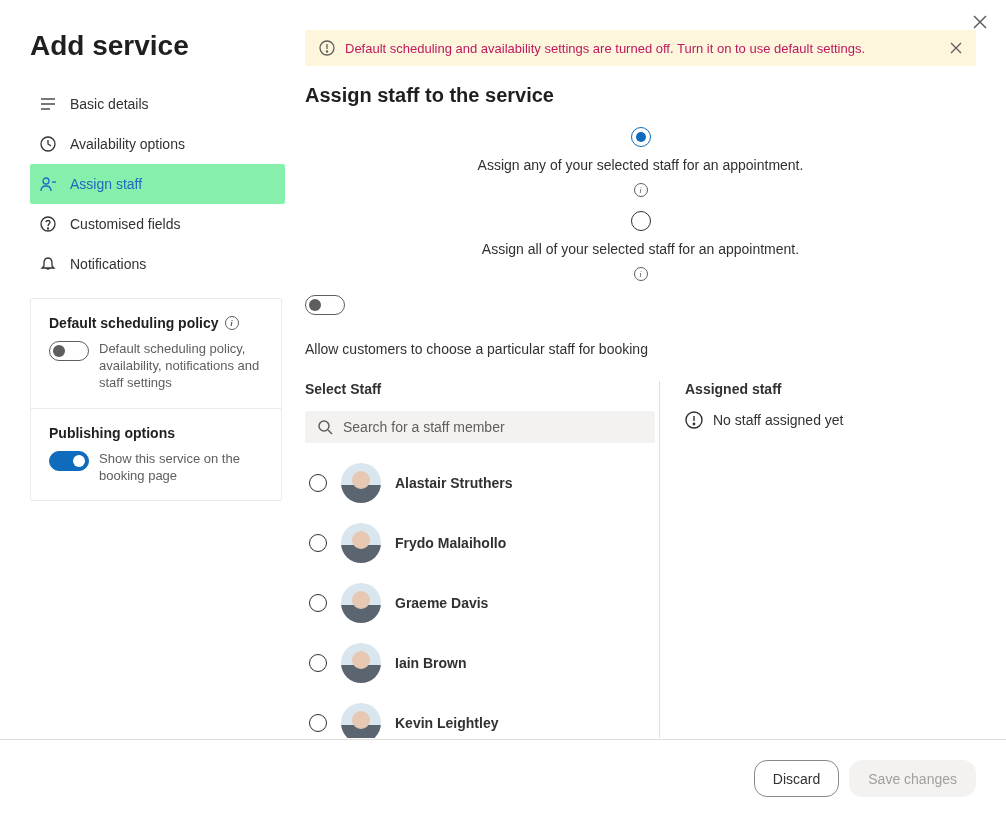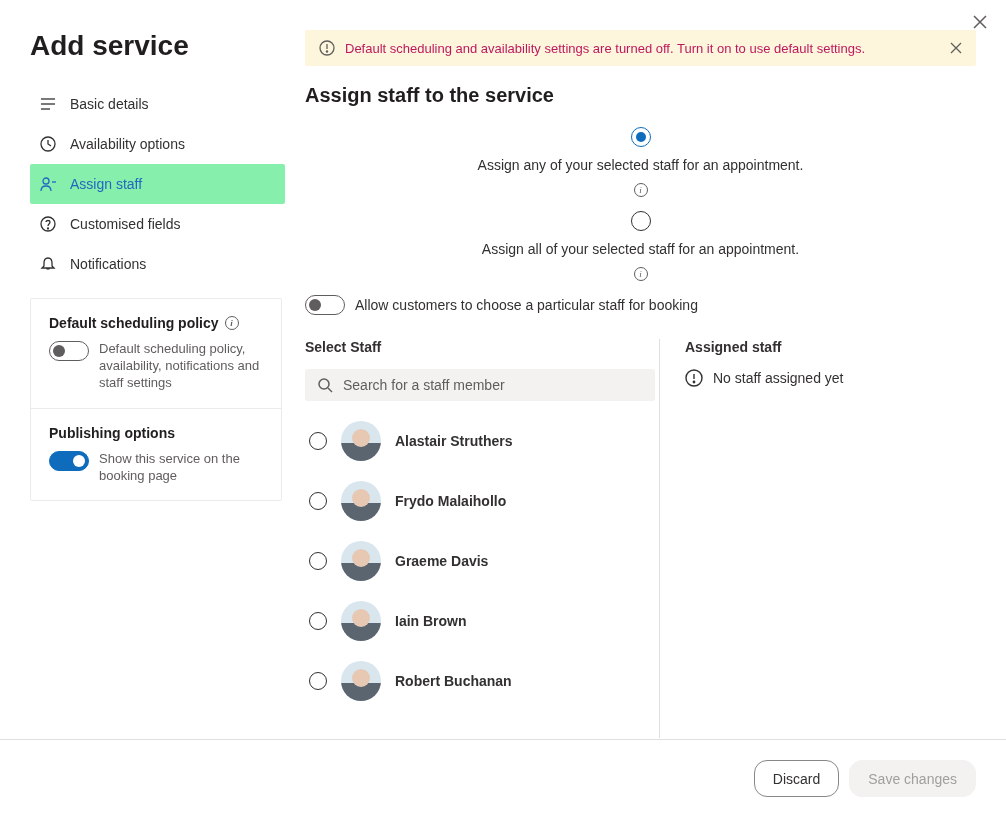--- a/index.html
+++ b/index.html
@@ -171,24 +171,25 @@
     height: 10px;
     background: #0f6cbd;
     border-radius: 50%;
     top: 4px;
     left: 4px;
   }
   .radio-label { font-size: 14px; color: #323130; }
 
   .toggle-line {
     display: flex;
-    align-items: center;
-    gap: 10px;
+    align-items: flex-start;
+    gap: 26px;
     margin-top: 10px;
     margin-bottom: 24px;
+    flex-direction: column;
   }
 
   .columns {
     display: flex;
     gap: 0;
   }
   .col-left {
     width: 355px;
     padding-right: 4px;
     border-right: 1px solid #e1dfdd;
@@ -458,20 +459,25 @@
               <span class="staff-name">Graeme Davis</span>
             </div>
             <div class="staff-item">
               <span class="staff-check"></span>
               <span class="avatar"></span>
               <span class="staff-name">Iain Brown</span>
             </div>
             <div class="staff-item">
               <span class="staff-check"></span>
               <span class="avatar"></span>
+              <span class="staff-name">Kevin Leightley</span>
+            </div>
+            <div class="staff-item">
+              <span class="staff-check"></span>
+              <span class="avatar"></span>
               <span class="staff-name">Robert Buchanan</span>
             </div>
           </div>
       </div>
       <div class="col-right">
         <div class="col-title">Assigned staff</div>
         <div class="empty-row">
           <svg width="18" height="18" viewBox="0 0 18 18" stroke="#323130" fill="none" stroke-width="1.4">
               <circle cx="9" cy="9" r="8"></circle>
               <line x1="9" y1="5" x2="9" y2="10"></line>

